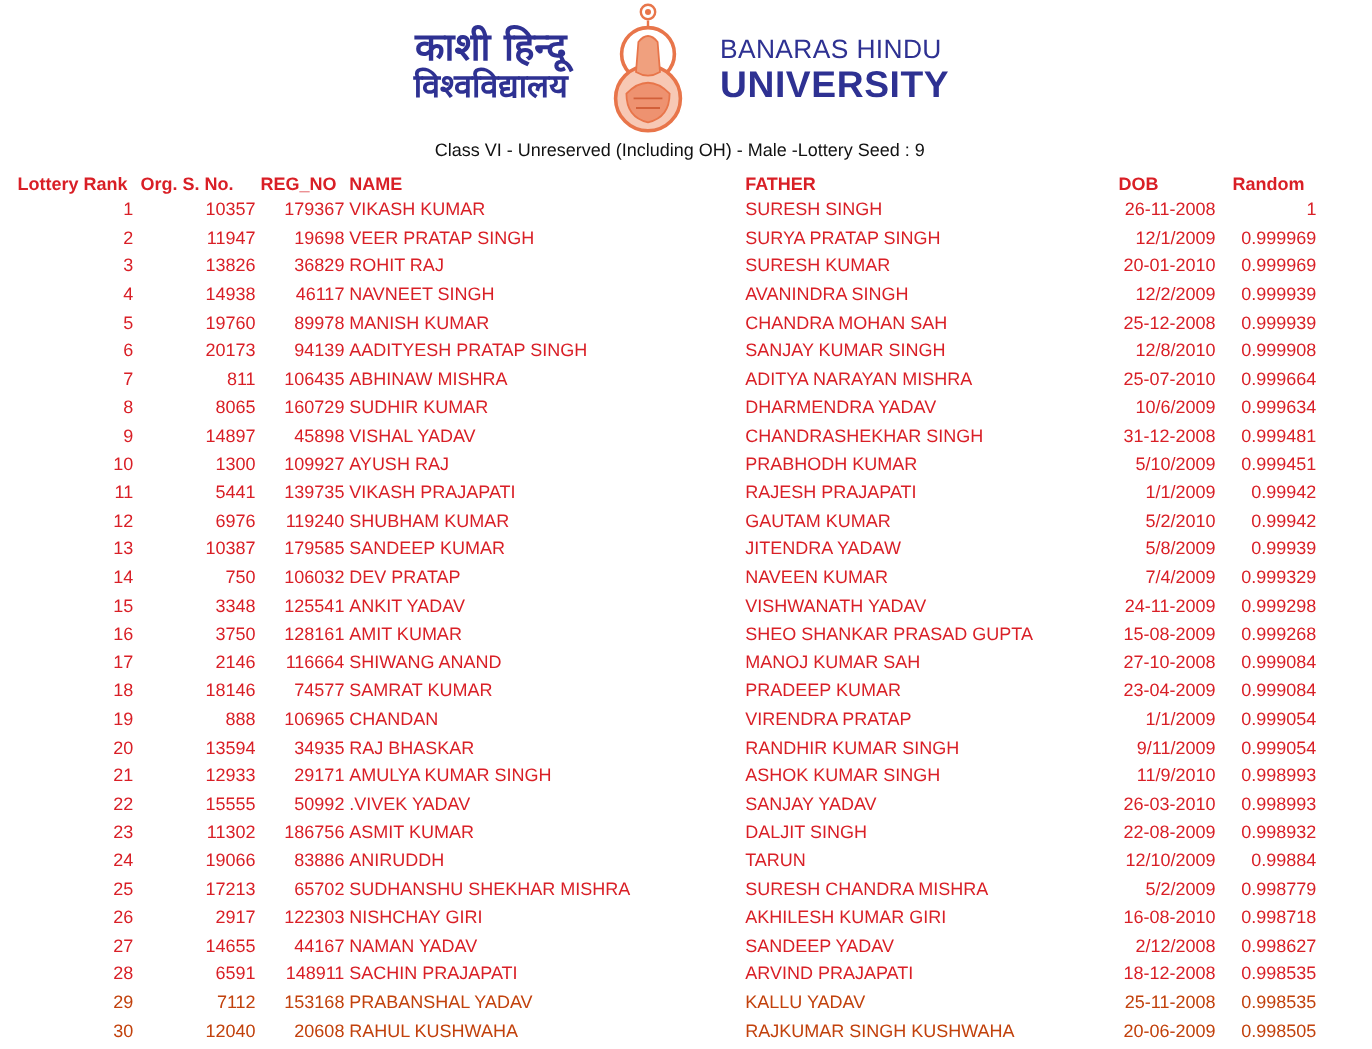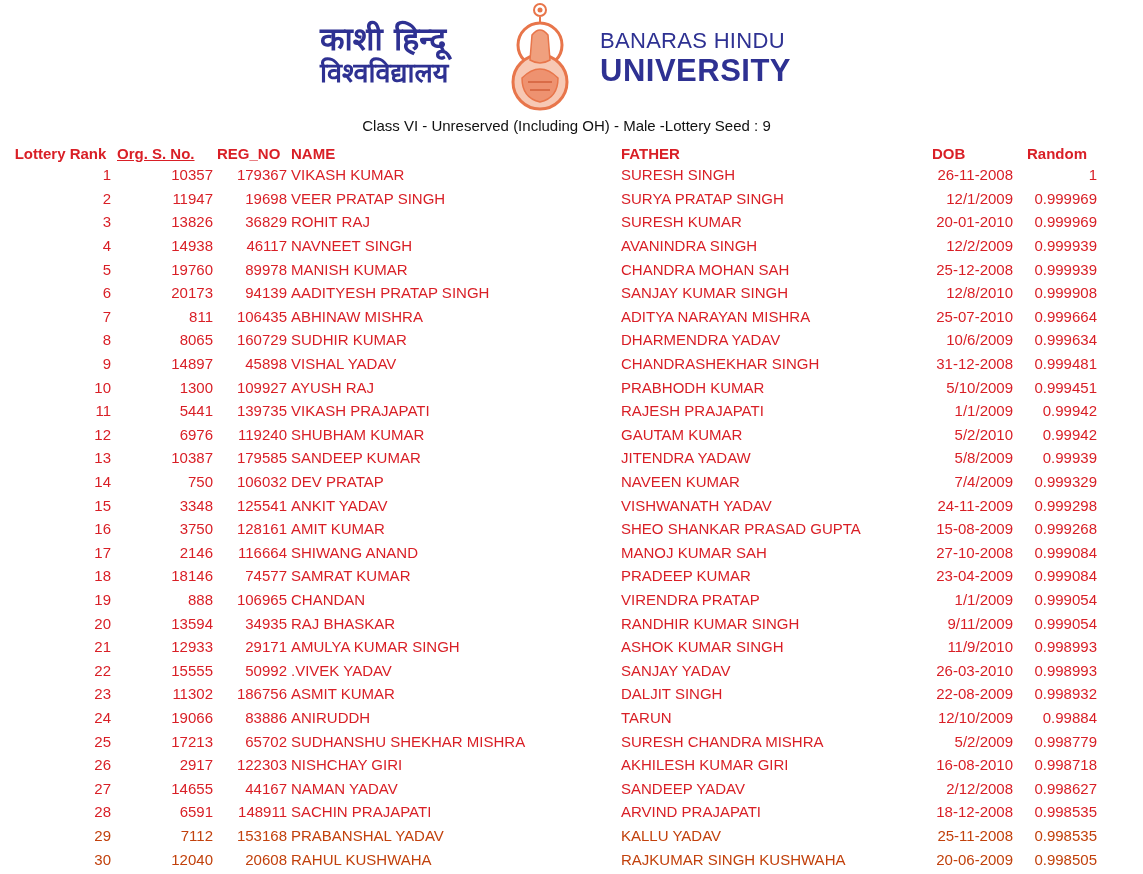--- a/index.html
+++ b/index.html
@@ -6,21 +6,21 @@
   body {
     width: 1143px; height: 874px; position: relative; overflow: hidden;
     font-family: "Liberation Sans", "DejaVu Sans", sans-serif;
   }
   .header {
     position: absolute; left: 0; top: 0; width: 1143px; height: 112px;
   }
   .hindi {
     position: absolute; left: 320px; top: 22px; width: 178px;
     color: #2e3192; font-family: "DejaVu Sans", sans-serif; font-weight: bold;
-    text-align: left; line-height: 34px;
+    text-align: center; line-height: 34px;
   }
   .hindi .l1 { font-size: 32px; display: block; }
   .hindi .l2 { font-size: 27px; display: block; }
   .emblem {
     position: absolute; left: 502px; top: 0px; width: 76px; height: 112px;
   }
   .english {
     position: absolute; left: 600px; top: 28px; color: #2e3192;
     font-family: "Liberation Sans", sans-serif;
   }
@@ -40,21 +40,21 @@
   }
   table.list th { color: #d91f26; font-weight: bold; height: 20px; text-align: left; }
   .c-rank { width: 101px; text-align: right; padding-right: 0; }
   .c-org  { width: 96px; text-align: right; }
   .c-reg  { width: 70px; text-align: right; }
   .c-name { width: 330px; text-align: left; padding-left: 4px !important; }
   .c-father { width: 306px; text-align: left; }
   .c-dob { width: 81px; text-align: right; }
   .c-rand { width: 70px; text-align: right; }
   table.list th.c-rank { text-align: center; width: 101px; }
-  table.list th.c-org { text-align: left; padding-left: 6px; text-decoration: underline; }
+  table.list th.c-org { text-align: left; padding-left: 6px; }
   table.list th.c-reg { text-align: left; padding-left: 4px; }
   table.list th.c-dob { text-align: left; padding-left: 5px; }
   table.list th.c-rand { text-align: left; padding-left: 14px; }
   tr.sel td { color: #d91f26; }
   tr.wait td { color: #c2410c; margin-top: 16px; }
 </style>
 </head>
 <body>
 
 <div class="header">

